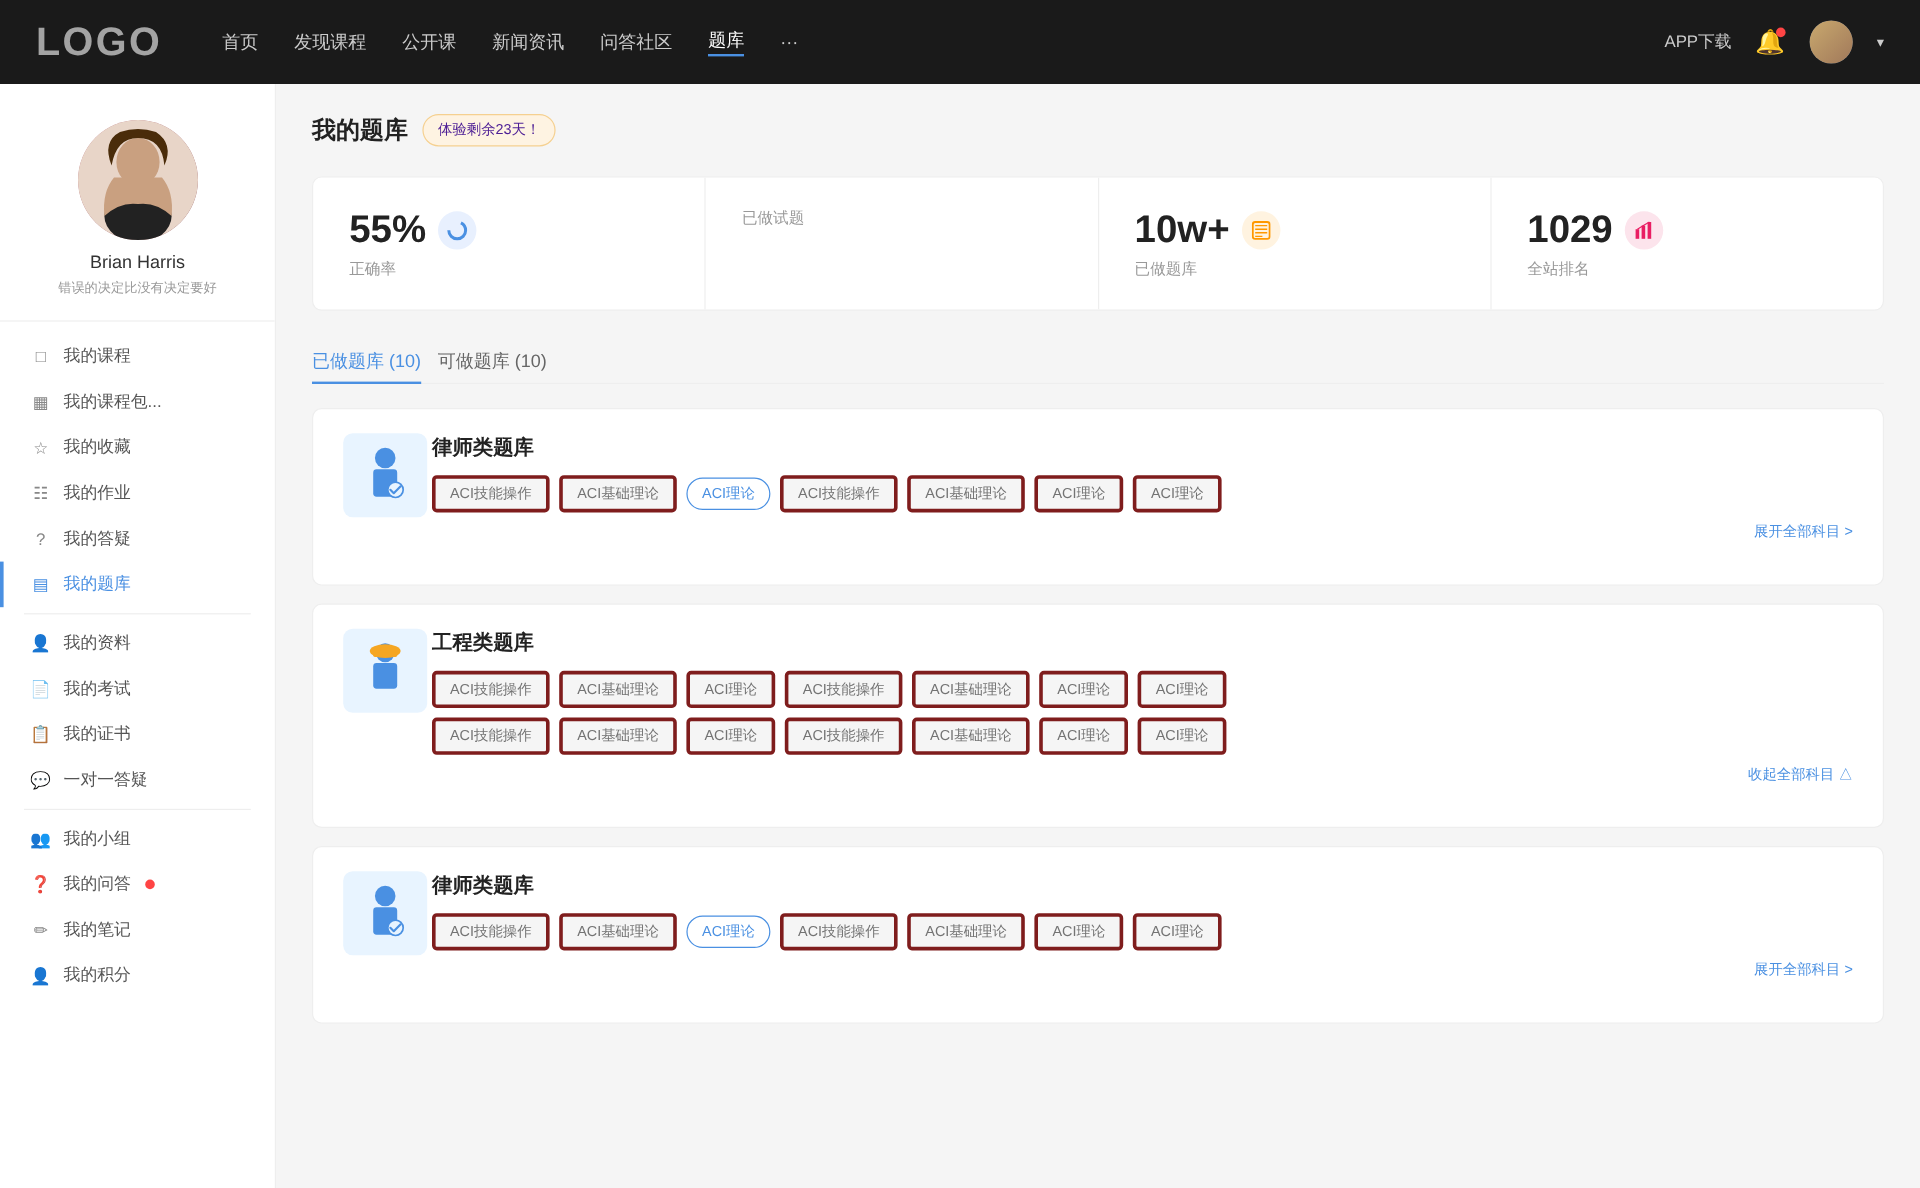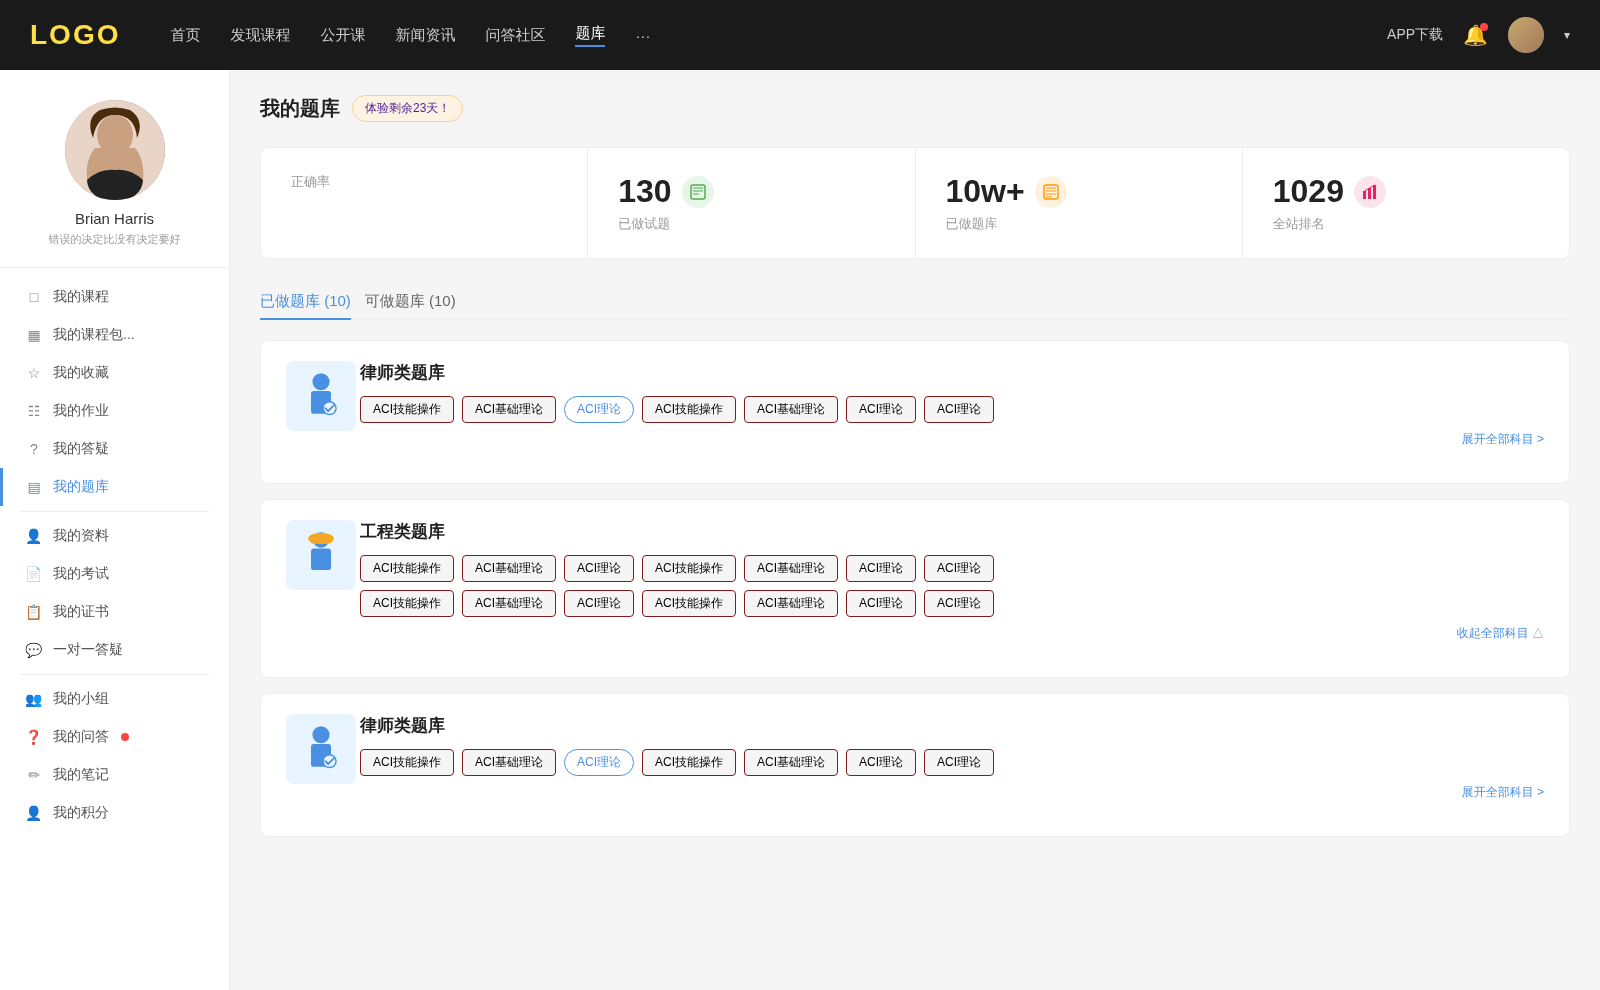--- a/index.html
+++ b/index.html
@@ -10,22 +10,22 @@
       background: #1a1a1a;
       height: 70px;
       display: flex;
       align-items: center;
       padding: 0 30px;
       position: fixed;
       top: 0; left: 0; right: 0;
       z-index: 100;
     }
     .navbar-logo {
-      color: #fde047;
-      font-size: 28px;
+      color: #a3a3a3;
+      font-size: 33px;
       font-weight: bold;
       letter-spacing: 2px;
       margin-right: 50px;
       min-width: 80px;
     }
     .navbar-nav {
       display: flex;
       align-items: center;
       gap: 30px;
       flex: 1;
@@ -300,22 +300,22 @@
       display: flex;
       flex-wrap: wrap;
       gap: 8px;
       align-items: center;
     }
     .tag {
       padding: 4px 12px;
       border-radius: 4px;
       font-size: 12px;
       background: #f5f5f5;
-      color: #000000;
-      border: 1px solid #7f1d1d;
+      color: #737373;
+      border: 3px solid #7f1d1d;
       cursor: pointer;
     }
     .tag.active {
       background: #fff;
       color: #4a90e2;
       border: 1px solid #4a90e2;
       border-radius: 20px;
     }
     .expand-link {
       font-size: 12px;
@@ -443,32 +443,31 @@
 
   <main class="main">
 
     <div class="page-header">
       <span class="page-title-text">我的题库</span>
       <span class="trial-badge">体验剩余23天！</span>
     </div>
 
     <div class="stats-row">
       <div class="stat-item">
+        <div class="stat-top">
+          <span class="stat-value">55%</span>
+          <div class="stat-icon blue">
+            <svg width="18" height="18" viewBox="0 0 18 18">
+                <circle cx="9" cy="9" r="7" fill="none" stroke="#4a90e2" stroke-width="2.5" stroke-dasharray="22 14"></circle>
+              </svg>
+          </div>
+        </div>
         <span class="stat-label">正确率</span>
       </div>
       <div class="stat-item">
-        <div class="stat-top">
-          <span class="stat-value">130</span>
-          <div class="stat-icon green">
-            <svg width="16" height="16" viewBox="0 0 16 16">
-                <rect x="1" y="1" width="14" height="14" rx="2" fill="none" stroke="#4caf50" stroke-width="1.5"></rect>
-                <path d="M3 4h10M3 7h10M3 10h6" stroke="#4caf50" stroke-width="1.2"></path>
-              </svg>
-          </div>
-        </div>
         <span class="stat-label">已做试题</span>
       </div>
       <div class="stat-item">
         <div class="stat-top">
           <span class="stat-value">10w+</span>
           <div class="stat-icon orange">
             <svg width="16" height="16" viewBox="0 0 16 16">
                 <rect x="1" y="1" width="14" height="14" rx="2" fill="none" stroke="#ff9800" stroke-width="1.5"></rect>
                 <path d="M3 4h10M3 7h10M3 10h10M3 13h6" stroke="#ff9800" stroke-width="1.2"></path>
               </svg>

